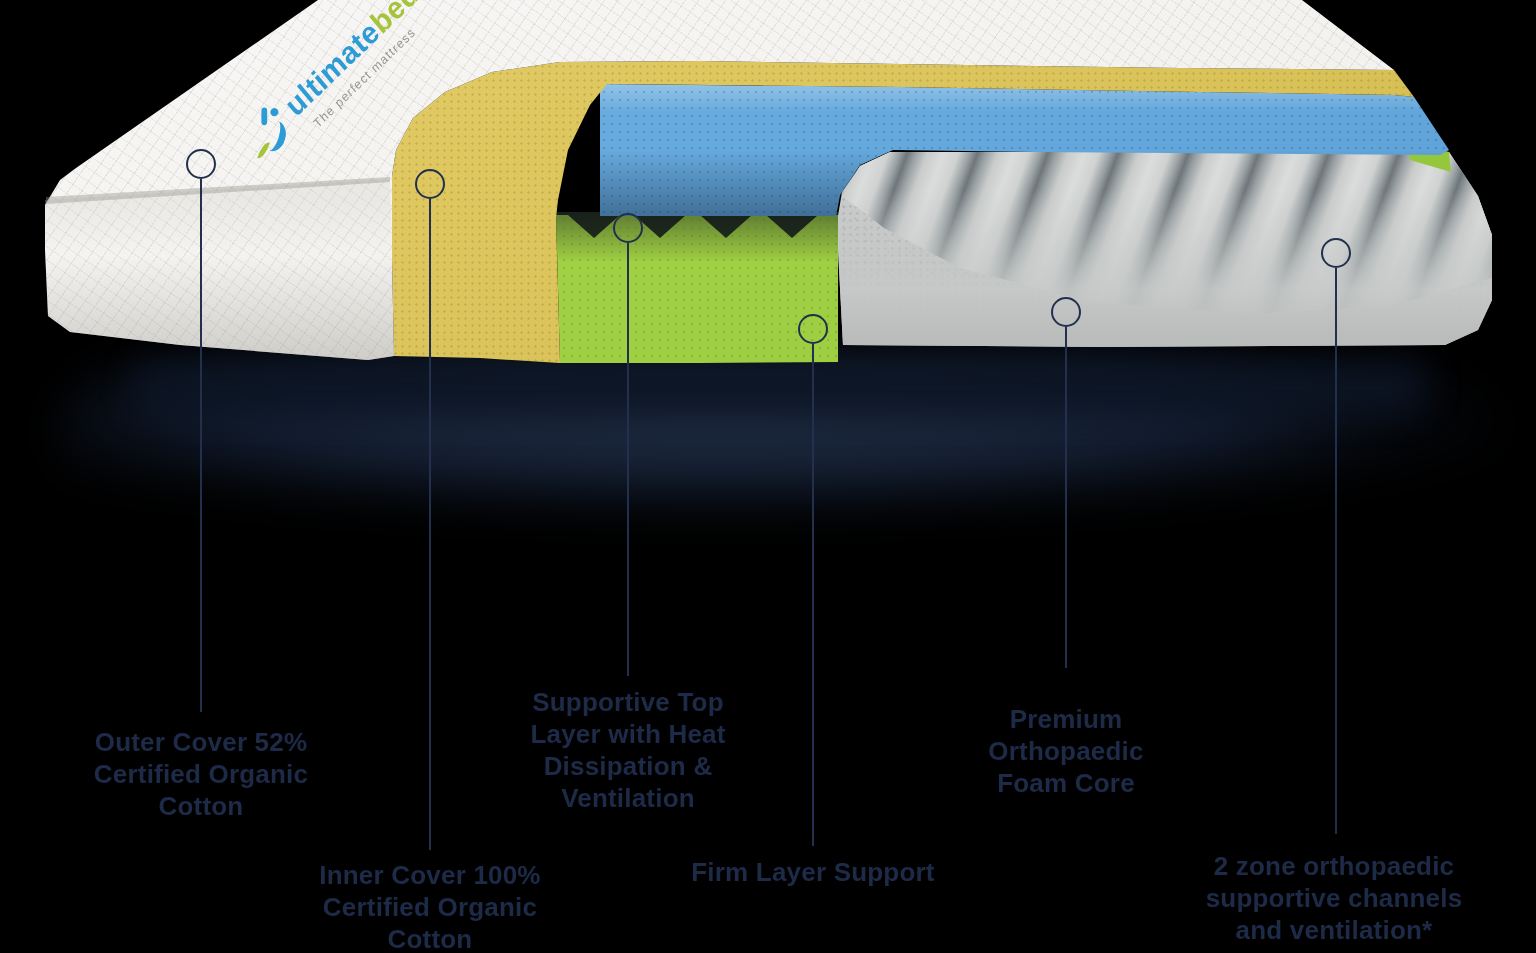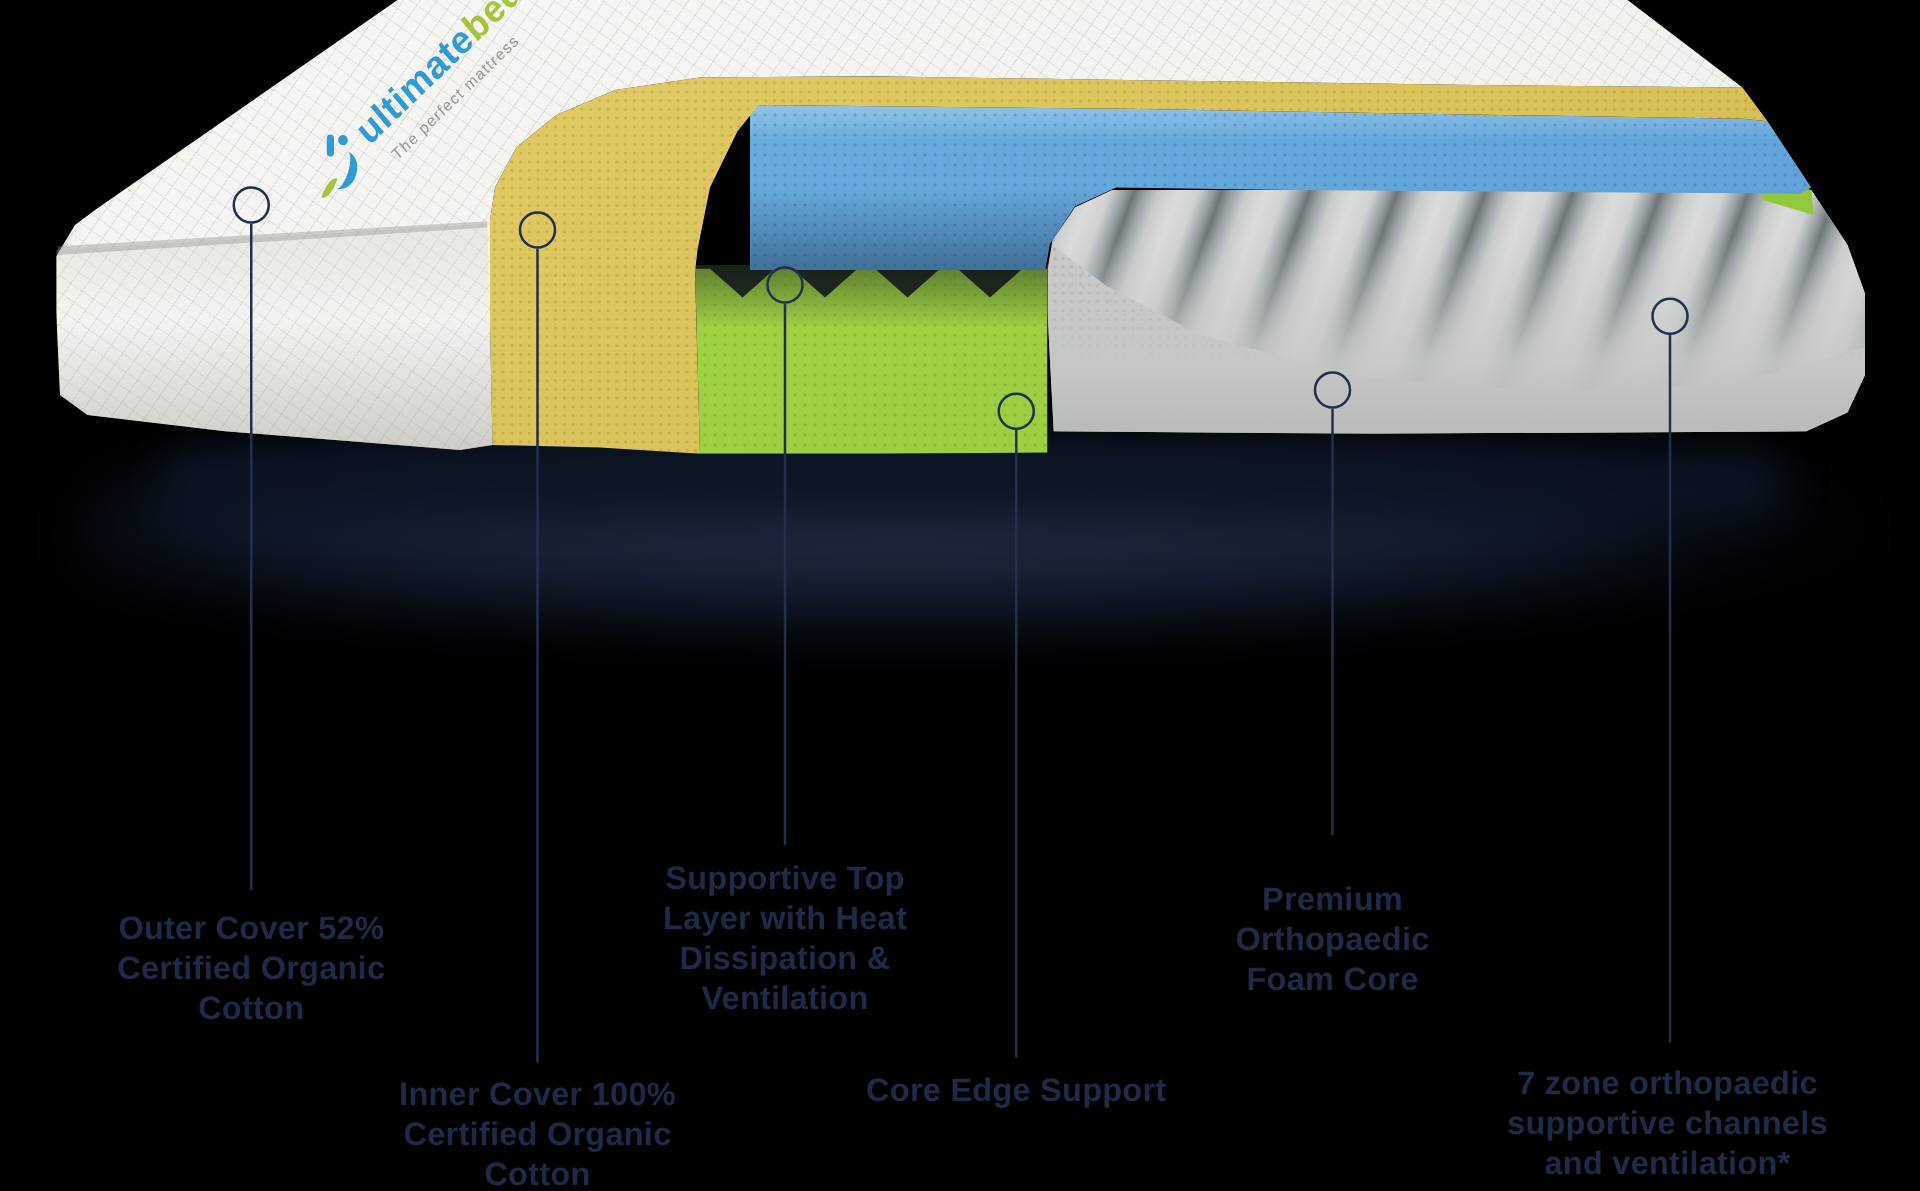--- a/index.html
+++ b/index.html
@@ -174,32 +174,32 @@
     <div class="c-line" style="left:627px;top:243px;height:433px;"></div>
     <div class="c-label" style="left:468px;top:686px;width:320px;">Supportive Top
 Layer with Heat
 Dissipation &amp;
 Ventilation</div>
   </div>
 
   <div>
     <div class="c-circle" style="left:798px;top:314px;"></div>
     <div class="c-line" style="left:812px;top:344px;height:502px;"></div>
-    <div class="c-label" style="left:633px;top:856px;width:360px;">Core Edge Support</div>
+    <div class="c-label" style="left:633px;top:856px;width:360px;">Firm Layer Support</div>
   </div>
 
   <div>
     <div class="c-circle" style="left:1051px;top:297px;"></div>
     <div class="c-line" style="left:1065px;top:327px;height:341px;"></div>
     <div class="c-label" style="left:926px;top:703px;width:280px;">Premium
 Orthopaedic
 Foam Core</div>
   </div>
 
   <div>
     <div class="c-circle" style="left:1321px;top:238px;"></div>
     <div class="c-line" style="left:1335px;top:268px;height:566px;"></div>
-    <div class="c-label" style="left:1154px;top:850px;width:360px;">7 zone orthopaedic
+    <div class="c-label" style="left:1154px;top:850px;width:360px;">2 zone orthopaedic
 supportive channels
 and ventilation*</div>
   </div>
 
 </div>
 
 </body></html>

